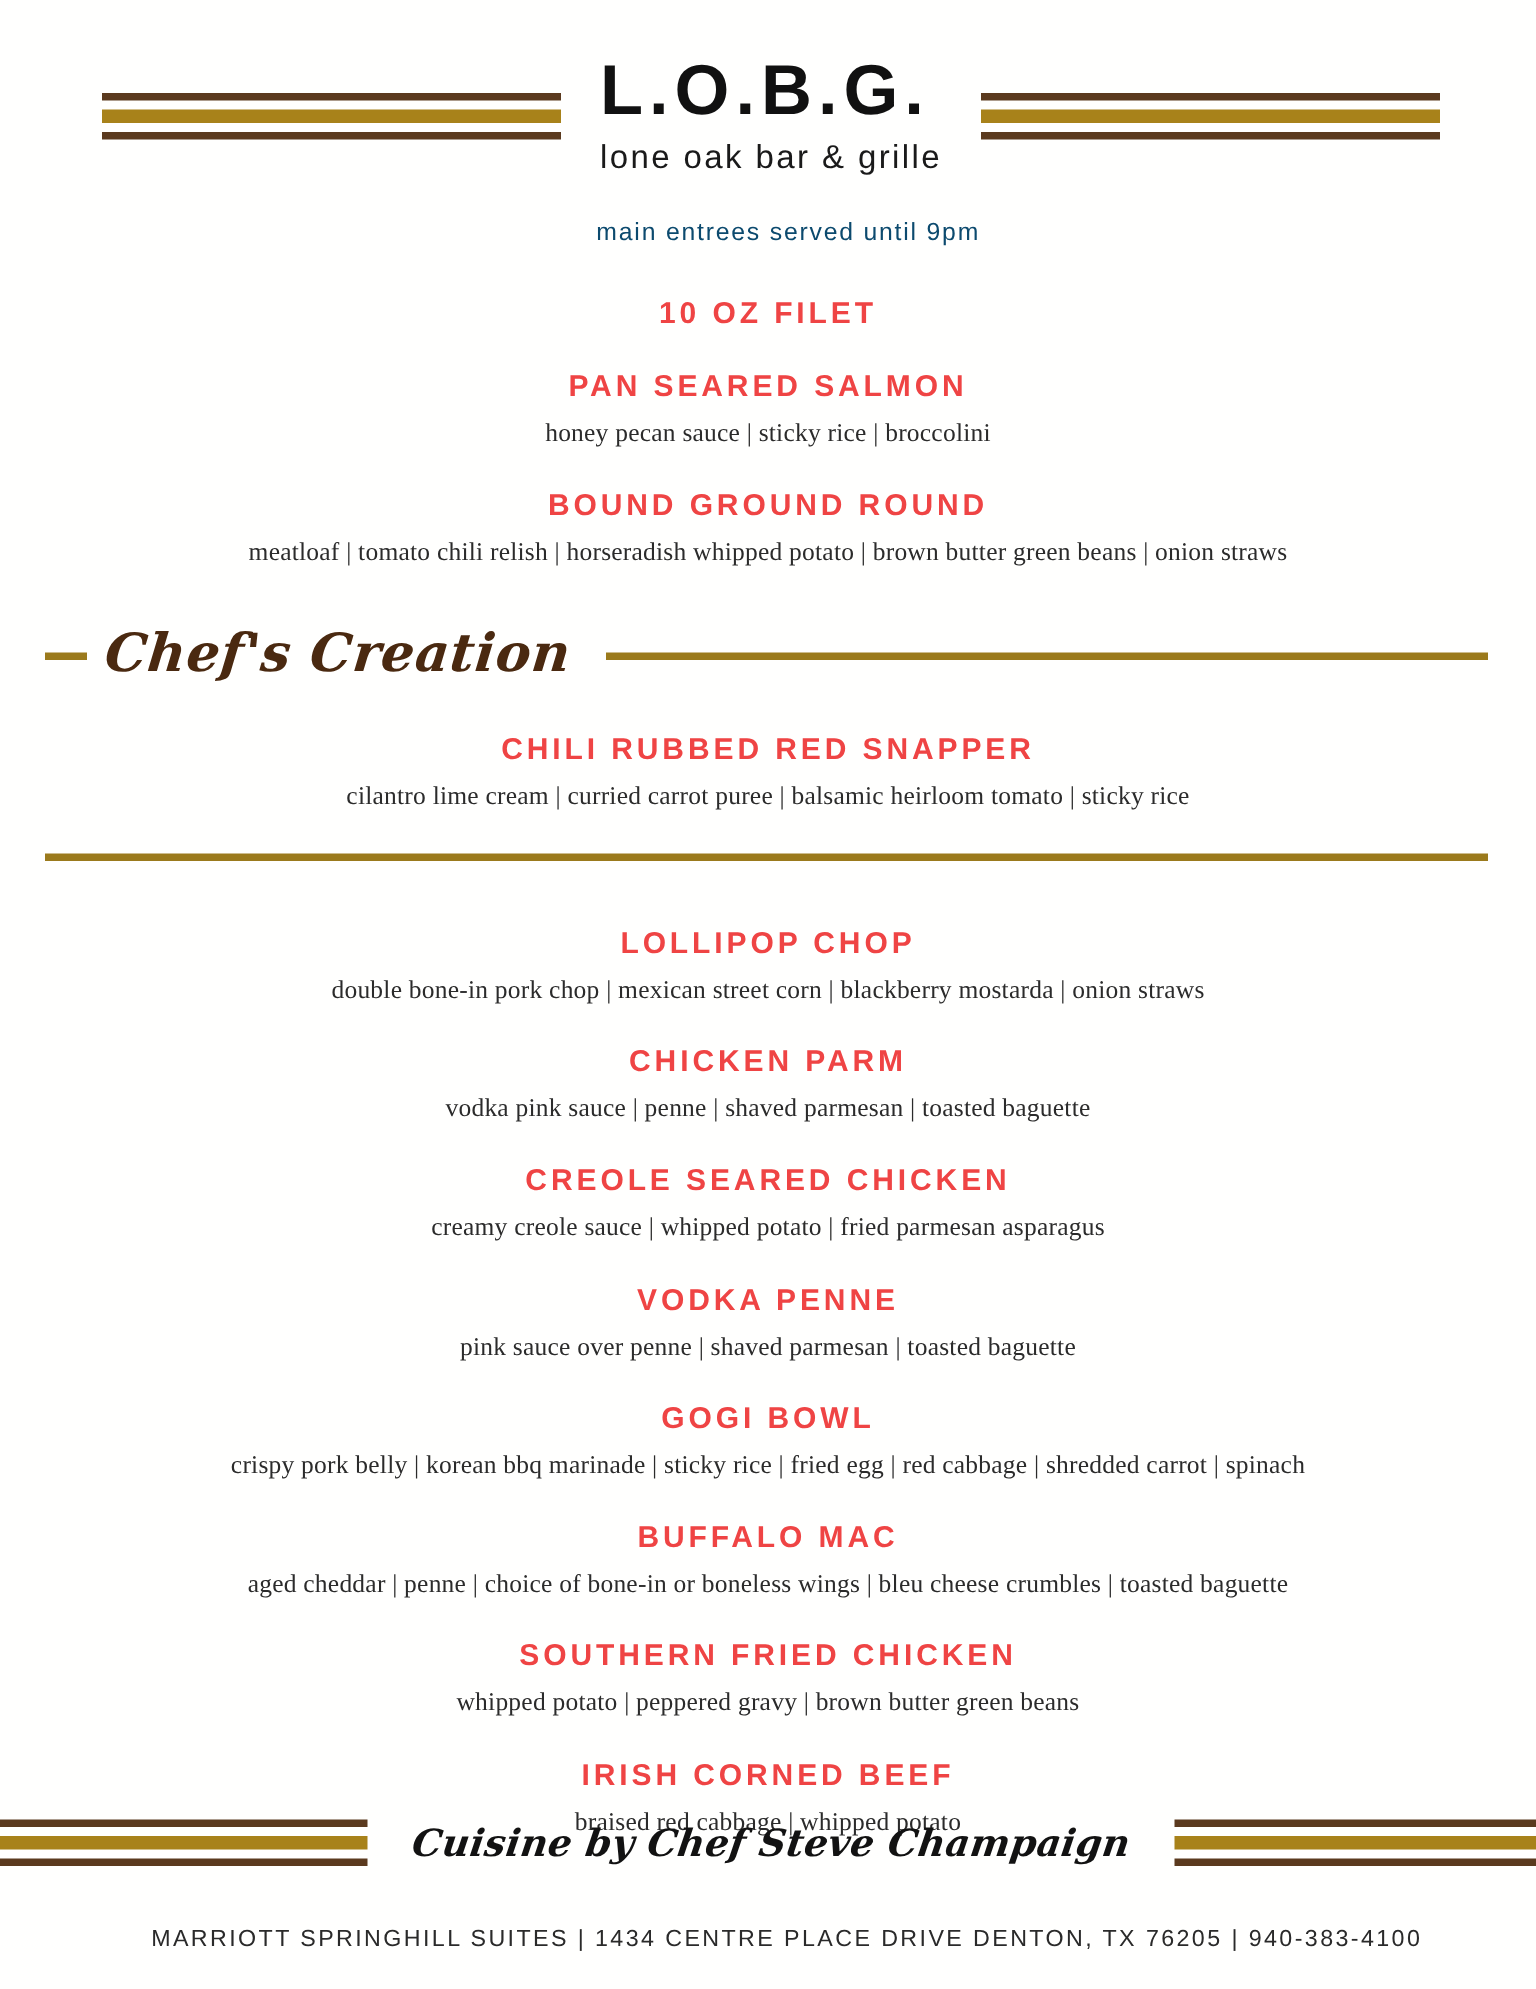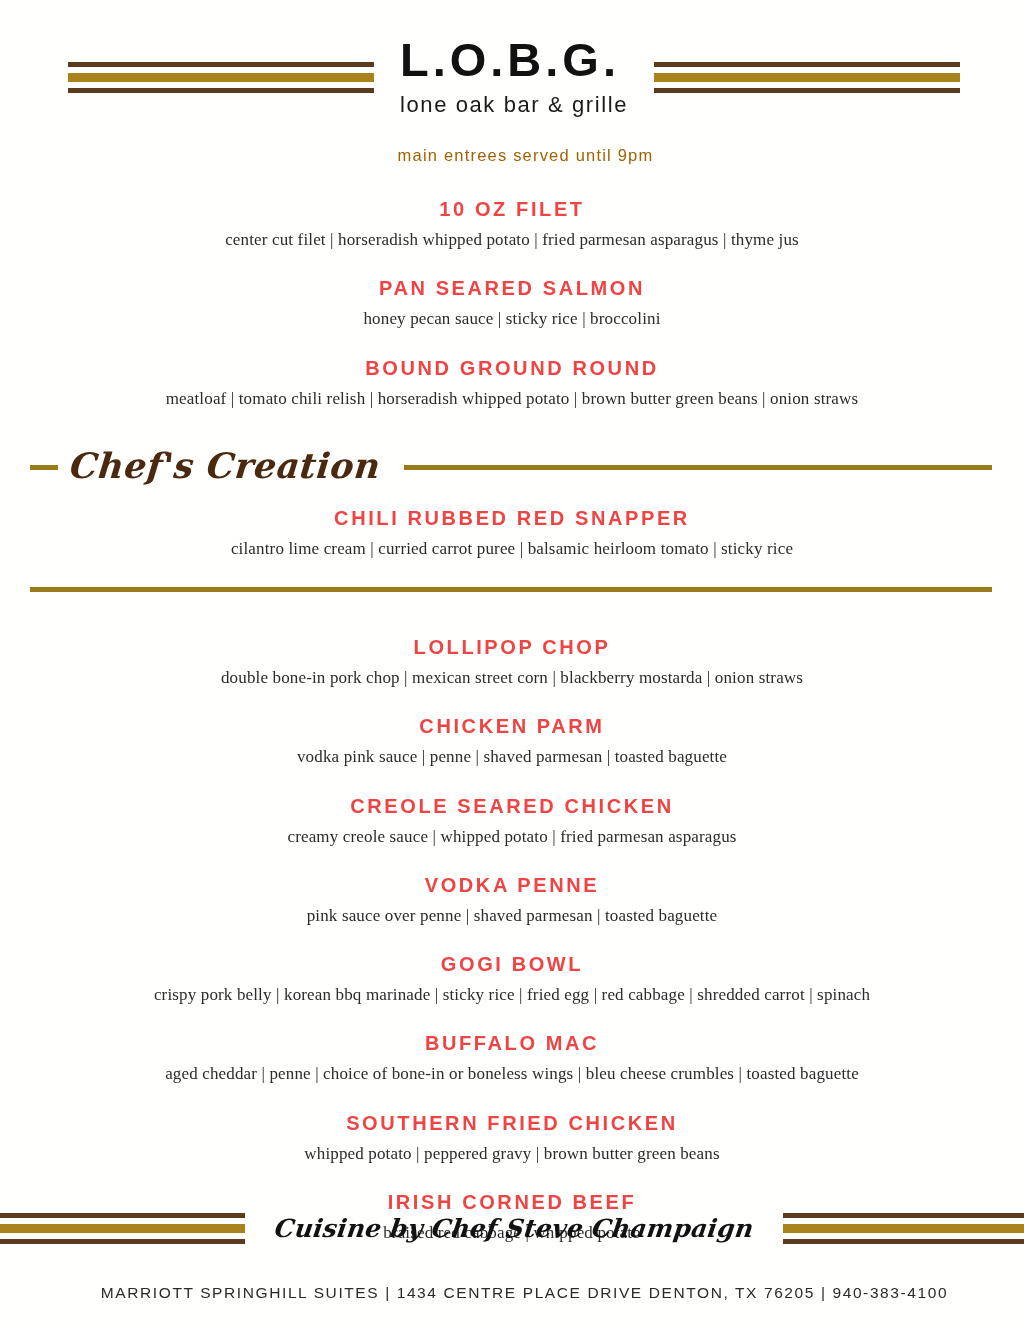--- a/index.html
+++ b/index.html
@@ -73,21 +73,21 @@
     letter-spacing: 1.6px;
     color: #1a1a1a;
     margin-top: 9px;
     white-space: nowrap;
   }
   .header-note {
     text-align: center;
     font-family: "Liberation Sans", sans-serif;
     font-size: 16.5px;
     letter-spacing: 1.2px;
-    color: #a16207;
+    color: #0c4a6e;
     margin-top: 26px;
     margin-left: 27px;
   }
 
   
   .items { padding: 0 40px; }
   .item { text-align: center; }
   .item + .item { margin-top: 27px; }
   .item-name {
     font-family: "Liberation Sans", sans-serif;
@@ -135,21 +135,21 @@
     white-space: nowrap;
     padding: 0 10px 4px 0;
   }
   .chef-rule {
     flex: 1 1 auto;
     height: 5px;
     background: #9b7a1c;
     margin-left: 14px;
   }
 
-  .chef-body { margin-top: 16px; }
+  .chef-body { margin-top: 28px; }
 
   .section-divider {
     height: 5px;
     background: #9b7a1c;
     margin: 28px 32px 0 30px;
   }
 
   .gap-block { height: 44px; }
 
   
@@ -218,21 +218,20 @@
         <div class="rule-dark"></div>
       </div>
 
     </div>
     <div class="header-note">main entrees served until 9pm</div>
   </div>
 
   <div class="items group-top">
     <div class="item">
       <div class="item-name">10 OZ FILET</div>
-      <div class="item-desc">center cut filet | horseradish whipped potato | fried parmesan asparagus | thyme jus</div>
     </div>
     <div class="item">
       <div class="item-name">PAN SEARED SALMON</div>
       <div class="item-desc">honey pecan sauce | sticky rice | broccolini</div>
     </div>
     <div class="item">
       <div class="item-name">BOUND GROUND ROUND</div>
       <div class="item-desc">meatloaf | tomato chili relish | horseradish whipped potato | brown butter green beans | onion straws</div>
     </div>
   </div>

